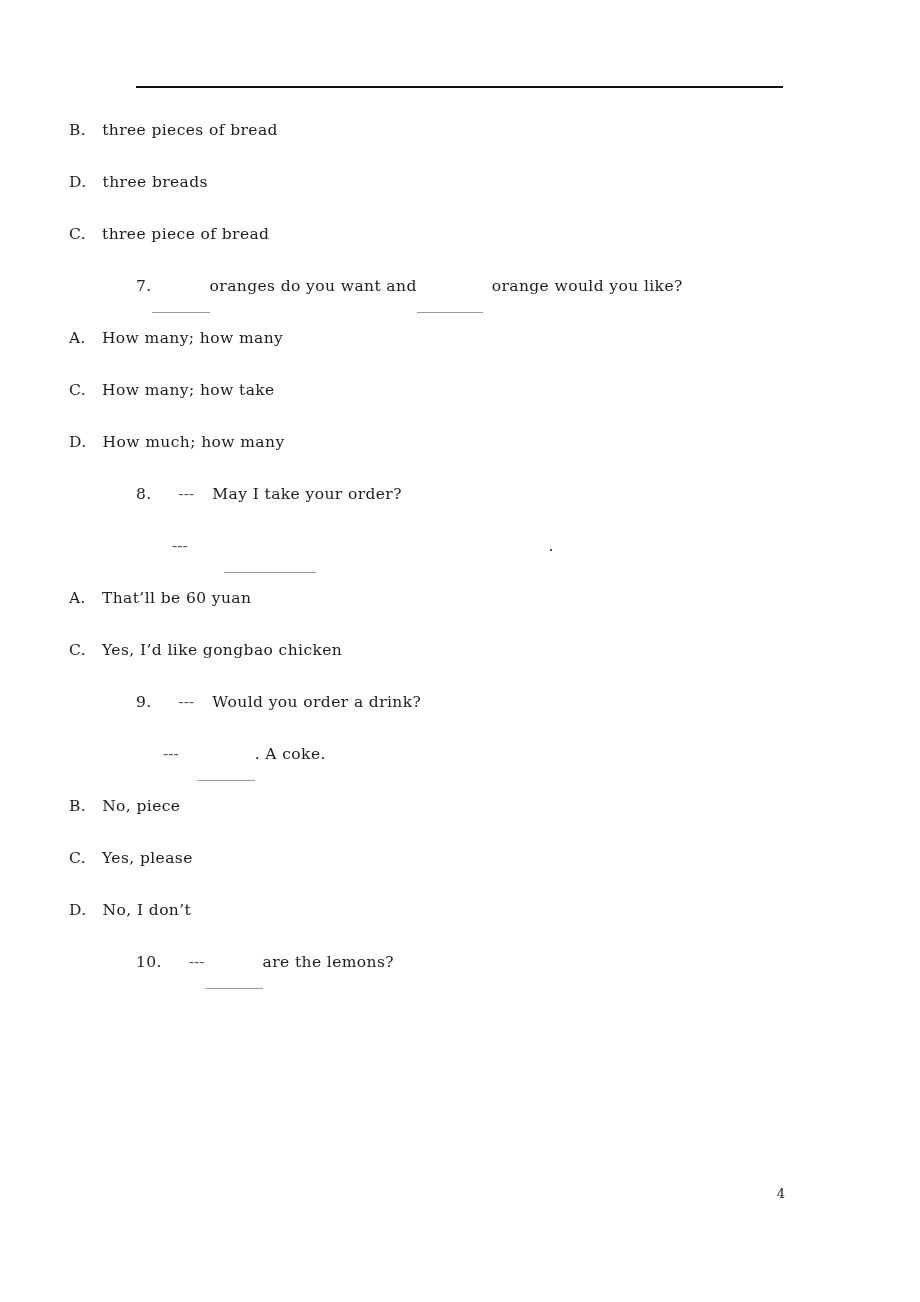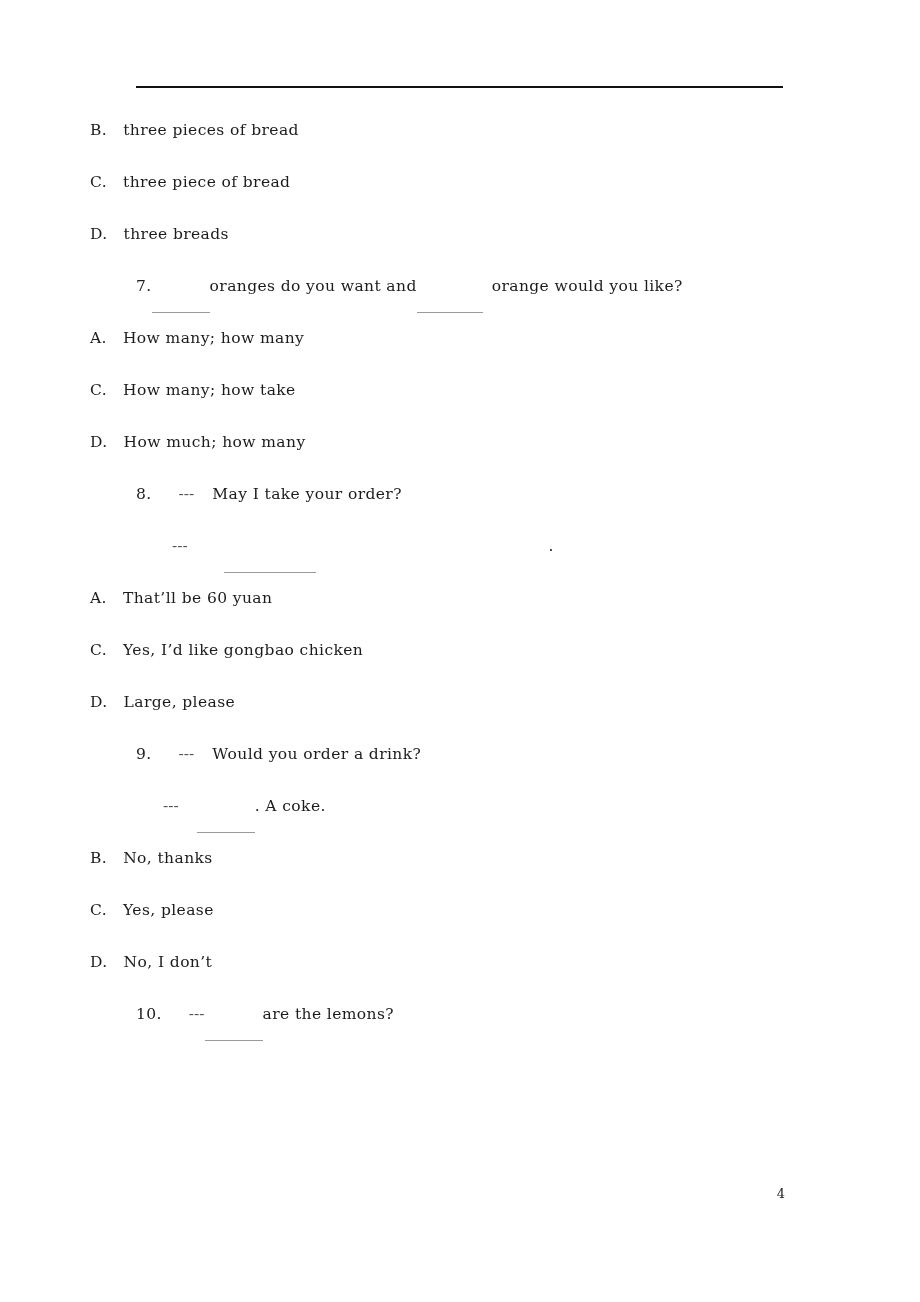--- a/index.html
+++ b/index.html
@@ -45,21 +45,21 @@
     height: 52px;
     line-height: 52px;
     white-space: nowrap;
     font-size: 15.5px;
     letter-spacing: 0.4px;
     color: #1c1c1c;
   }
 
   
   .q-line   { padding-left: 136px; }
-  .opt-line { padding-left: 90px; }
+  .opt-line { padding-left: 69px; }
   .sub-line { padding-left: 163px; }
   .sub-line-10 { padding-left: 136px; }
   .sp1 { display: inline-block; width: 9px; }
   .sp2 { display: inline-block; width: 18px; }
   .sp3 { display: inline-block; width: 27px; }
   .sp4 { display: inline-block; width: 36px; }
   .sp-lbl { display: inline-block; width: 16px; }
 
   
   .blank {
@@ -105,25 +105,25 @@
 
   <div class="header-rule"></div>
 
   <div class="body-text">
 
     <div class="line opt-line">
       <span>B.</span><span class="sp-lbl"></span><span>three  pieces  of  bread</span>
     </div>
 
     <div class="line opt-line">
-      <span>C.</span><span class="sp-lbl"></span><span>three  piece  of  bread</span>
+      <span>D.</span><span class="sp-lbl"></span><span>three  breads</span>
     </div>
 
     <div class="line opt-line">
-      <span>D.</span><span class="sp-lbl"></span><span>three  breads</span>
+      <span>C.</span><span class="sp-lbl"></span><span>three  piece  of  bread</span>
     </div>
 
     <div class="line q-line">
       <span>7.</span><span class="blank blank-md">_</span><span>oranges  do  you  want  and</span><span class="blank blank-lg">_</span><span class="sp1"></span><span>orange  would  you  like?</span>
     </div>
 
     <div class="line opt-line">
       <span>A.</span><span class="sp-lbl"></span><span>How  many;  how  many</span>
     </div>
 
@@ -146,35 +146,32 @@
 
     <div class="line opt-line">
       <span>A.</span><span class="sp-lbl"></span><span>That’ll  be  60  yuan</span>
     </div>
 
 
     <div class="line opt-line">
       <span>C.</span><span class="sp-lbl"></span><span>Yes,  I’d  like  gongbao  chicken</span>
     </div>
 
-    <div class="line opt-line">
-      <span>D.</span><span class="sp-lbl"></span><span>Large,  please</span>
-    </div>
 
     <div class="line q-line">
       <span>9.</span><span class="sp3"></span><span class="dash">---</span><span class="sp2"></span><span>Would  you  order  a  drink?</span>
     </div>
 
     <div class="line sub-line">
       <span class="dash">---</span><span class="sp2"></span><span class="blank blank-md">_</span><span>.  A  coke.</span>
     </div>
 
 
     <div class="line opt-line">
-      <span>B.</span><span class="sp-lbl"></span><span>No,  thanks</span>
+      <span>B.</span><span class="sp-lbl"></span><span>No,  piece</span>
     </div>
 
     <div class="line opt-line">
       <span>C.</span><span class="sp-lbl"></span><span>Yes,  please</span>
     </div>
 
     <div class="line opt-line">
       <span>D.</span><span class="sp-lbl"></span><span>No,  I  don’t</span>
     </div>
 

